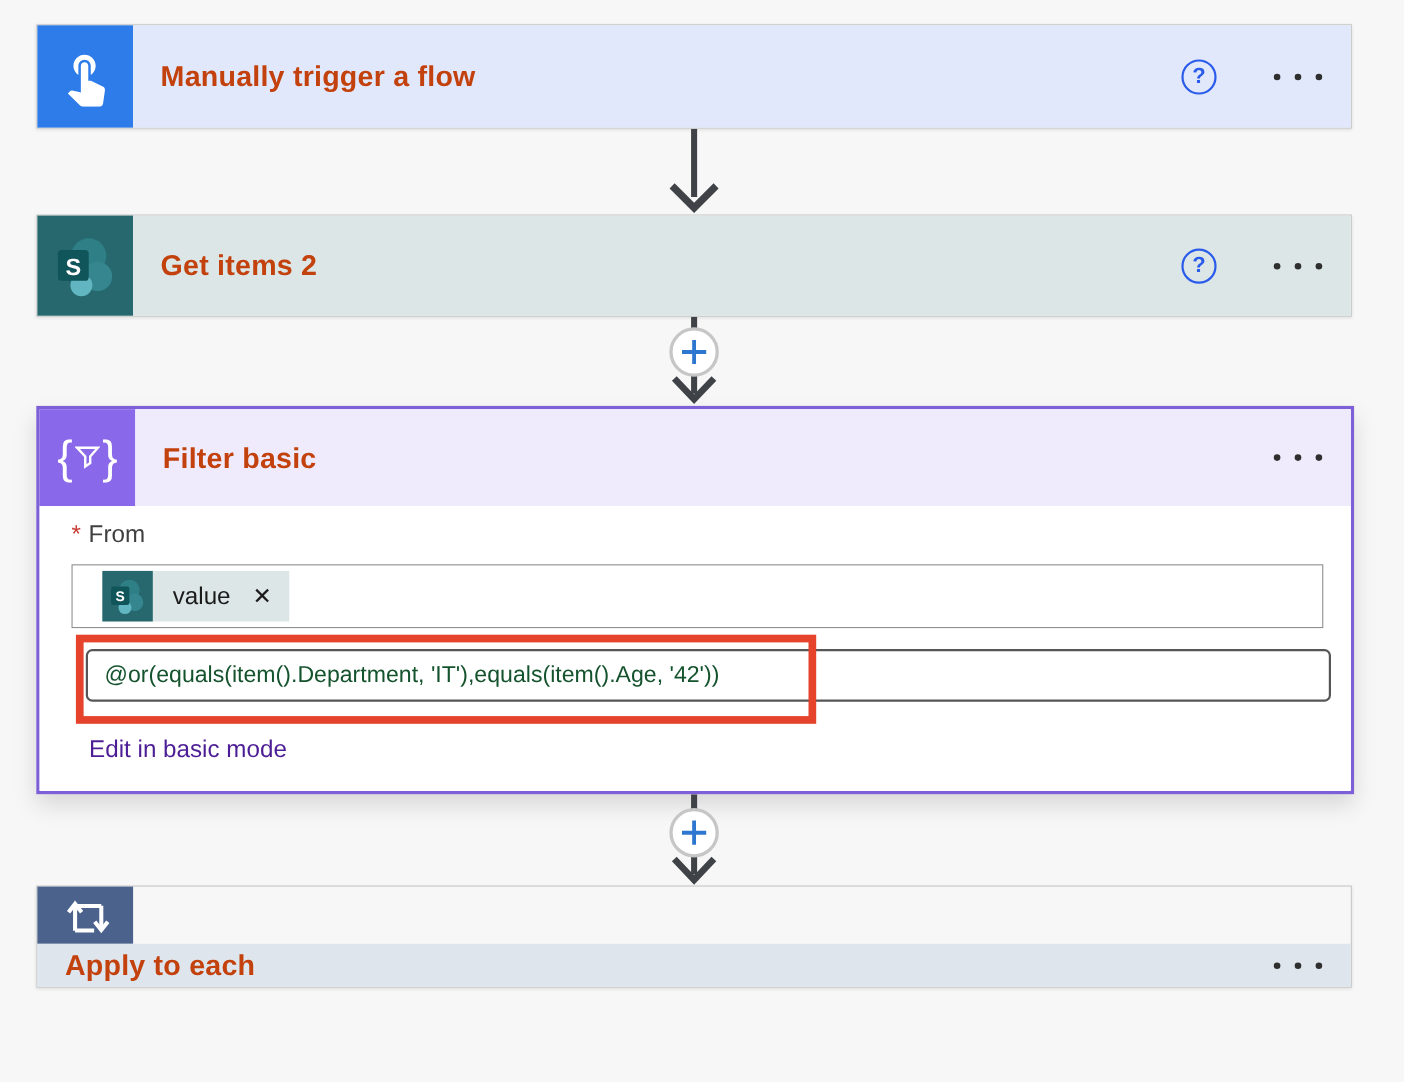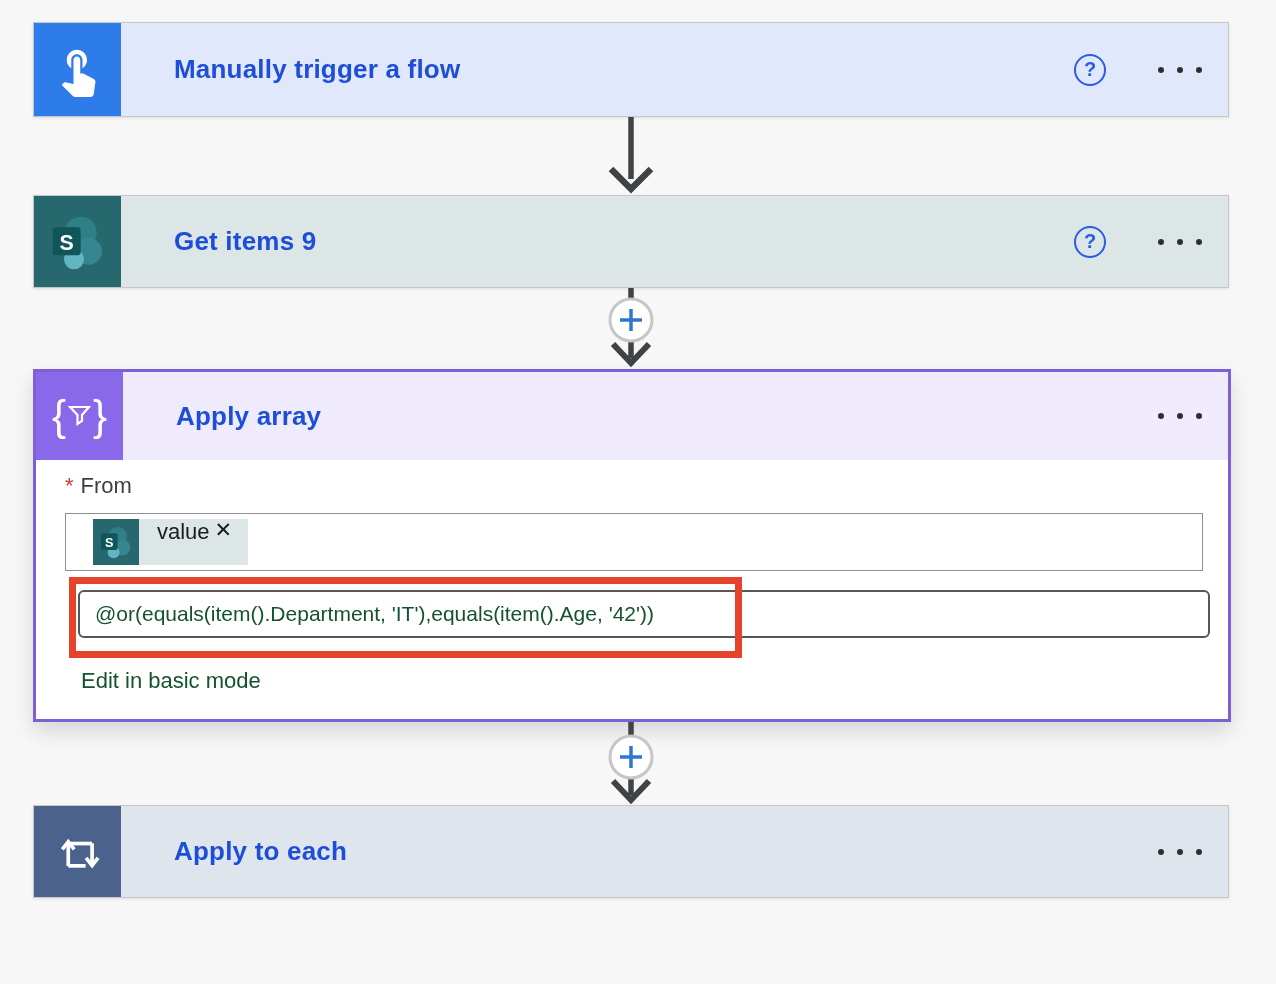--- a/index.html
+++ b/index.html
@@ -32,23 +32,22 @@
   .card-body {
     flex: 1;
     display: flex;
     align-items: center;
     padding: 0 20px 0 25px;
   }
   .card-title {
     flex: 1;
     font-size: 26px;
     font-weight: 600;
-    color: #1d4ed8;
+    color: #c2410c;
     letter-spacing: 0.2px;
-    margin-left: 28px;
   }
   .help-btn {
     width: 32px; height: 32px;
     border-radius: 50%;
     border: 2.5px solid #2A5BEA;
     color: #2A5BEA;
     display: flex; align-items: center; justify-content: center;
     font-size: 20px; font-weight: 700;
     margin-right: 50px;
     background: transparent;
@@ -66,21 +65,21 @@
 
   
   #card-trigger  { top: 22px;  height: 95px; }
   #card-trigger  .icon-area { background: #2E7CE9; }
   #card-trigger  .card-body { background: #E2E8FB; }
 
   #card-getitems { top: 195px; height: 93px; }
   #card-getitems .icon-area { background: #26686D; }
   #card-getitems .card-body { background: #DCE6E6; }
 
-  #card-apply    { top: 805px; height: 93px; }
+  #card-apply    { top: 805px; height: 93px; flex-direction: column; }
   #card-apply    .icon-area { background: #4A628C; }
   #card-apply    .card-body { background: #DFE5EC; }
 
   
   #card-filter {
     position: absolute;
     left: 33px; top: 369px;
     width: 1198px; height: 353px;
     border: 3px solid #7D5FD8;
     background: #FFFFFF;
@@ -124,23 +123,23 @@
     cursor: text;
   }
   .token { display: flex; align-items: stretch; height: 46px; cursor: default; }
   .token-icon {
     width: 46px; flex: none;
     background: #26686D;
     display: flex; align-items: center; justify-content: center;
   }
   .token-label {
     background: #DCE6E6;
-    display: flex; align-items: flex-start;
+    display: flex; align-items: center;
     padding: 0 16px 0 18px;
-    gap: 5px;
+    gap: 20px;
     font-size: 22px; color: #1B1B1B;
   }
   .token-close {
     font-size: 21px; color: #1B1B1B;
     cursor: pointer; line-height: 1;
   }
 
   .expr-input {
     position: absolute; left: 42px; top: 130px;
     width: 1132px; height: 48px;
@@ -153,21 +152,21 @@
     outline: none;
   }
   .annotation-box {
     position: absolute; left: 33px; top: 117px;
     width: 673px; height: 81px;
     border: 7px solid #E5432C;
     pointer-events: none;
   }
   .edit-link {
     position: absolute; left: 45px; top: 208px;
-    font-size: 22px; color: #14532d;
+    font-size: 22px; color: #4c1d95;
     text-decoration: none;
     cursor: pointer;
   }
 
   
   .connector { position: absolute; left: 601px; }
   #conn-1 { top: 117px; }
   #conn-2 { top: 288px; }
   #conn-3 { top: 722px; }
   .plus-circle { cursor: pointer; }
@@ -201,21 +200,21 @@
   <div class="icon-area">
     <svg width="64" height="64" viewBox="0 0 48 48" aria-hidden="true">
       <circle cx="26" cy="17" r="12" fill="#2F7F86"></circle>
       <circle cx="32" cy="31" r="10" fill="#35868F"></circle>
       <circle cx="21" cy="37" r="7.5" fill="#62B6C2"></circle>
       <rect x="5" y="13" width="21" height="21" rx="2.5" fill="#10555A"></rect>
       <text x="15.5" y="30" fill="#FFFFFF" font-size="16" font-weight="700" text-anchor="middle" font-family="Liberation Sans, sans-serif">S</text>
     </svg>
   </div>
   <div class="card-body">
-    <div class="card-title">Get items 9</div>
+    <div class="card-title">Get items 2</div>
     <div class="help-btn">?</div>
     <div class="ellipsis">
       <div class="dot"></div>
         <div class="dot"></div>
         <div class="dot"></div>
     </div>
   </div>
 </div>
 
 <svg class="connector" id="conn-2" width="60" height="81">
@@ -233,21 +232,21 @@
     <div class="icon-area">
       <div class="filter-glyph">
         <span>{</span>
         <svg width="23" height="24" viewBox="0 0 23 24" aria-hidden="true">
           <polygon points="2,3 21,3 14,11 14,17 9.5,20 9.5,11" fill="none" stroke="#FFFFFF" stroke-width="2.2"></polygon>
         </svg>
         <span>}</span>
       </div>
     </div>
     <div class="header-body">
-      <div class="card-title">Apply array</div>
+      <div class="card-title">Filter basic</div>
       <div class="ellipsis">
         <div class="dot"></div>
           <div class="dot"></div>
           <div class="dot"></div>
       </div>
     </div>
   </div>
 
   <div id="filter-content">
     <div class="from-label">

